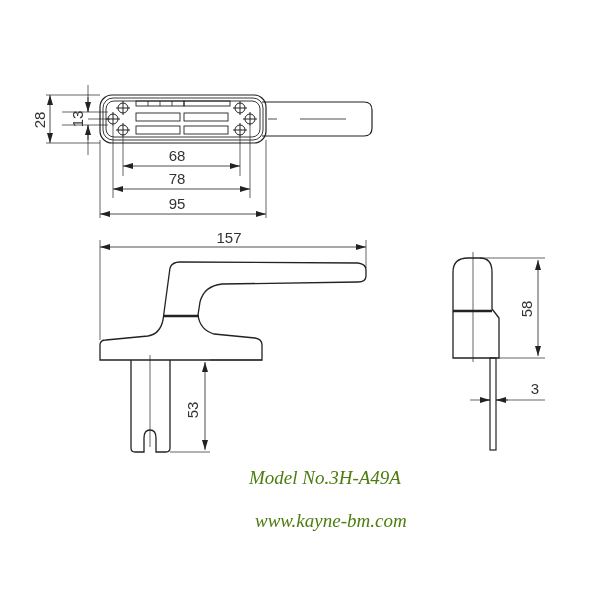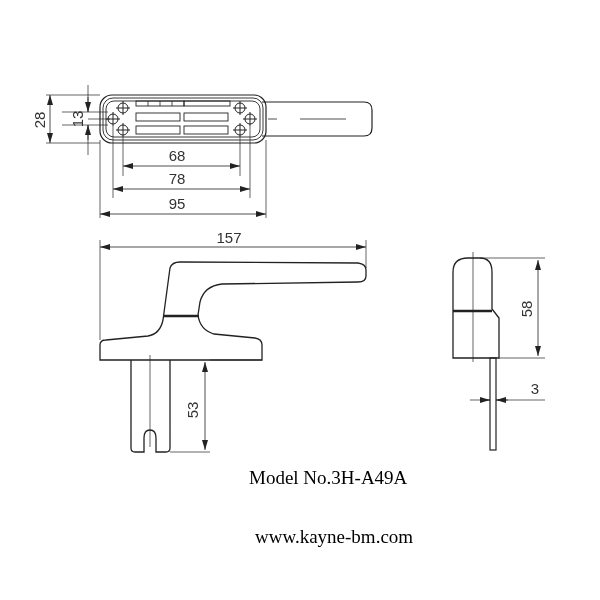--- a/index.html
+++ b/index.html
@@ -1,21 +1,21 @@
 <!DOCTYPE html>
 <html><head>
   <meta charset="utf-8">
   <style>
     html, body { margin: 0; padding: 0; background: #ffffff; }
     body { width: 600px; height: 600px; position: relative; overflow: hidden; }
     svg { position: absolute; left: 0; top: 0; }
     .dim { font-family: "Liberation Sans", sans-serif; font-size: 15px; fill: #333333; }
-    .caption { position: absolute; font-family: "Liberation Serif", serif; color: #000000; white-space: nowrap; }
+    .caption { position: absolute; font-family: "Liberation Serif", serif; color: #4d7c0f; white-space: nowrap; font-style: italic; }
     #model { left: 249px; top: 467px; font-size: 19px; }
-    #site { left: 255px; top: 510px; font-size: 19px; margin-top: 16px; }
+    #site { left: 255px; top: 510px; font-size: 19px; }
   </style>
 </head>
 <body>
 
 <svg width="600" height="600" viewBox="0 0 600 600">
   <defs>
     <marker id="arr" markerWidth="10" markerHeight="6" refX="10" refY="3" orient="auto-start-reverse" markerUnits="userSpaceOnUse">
       <path d="M0,0 L10,3 L0,6 Z" fill="#222"></path>
     </marker>
   </defs>

